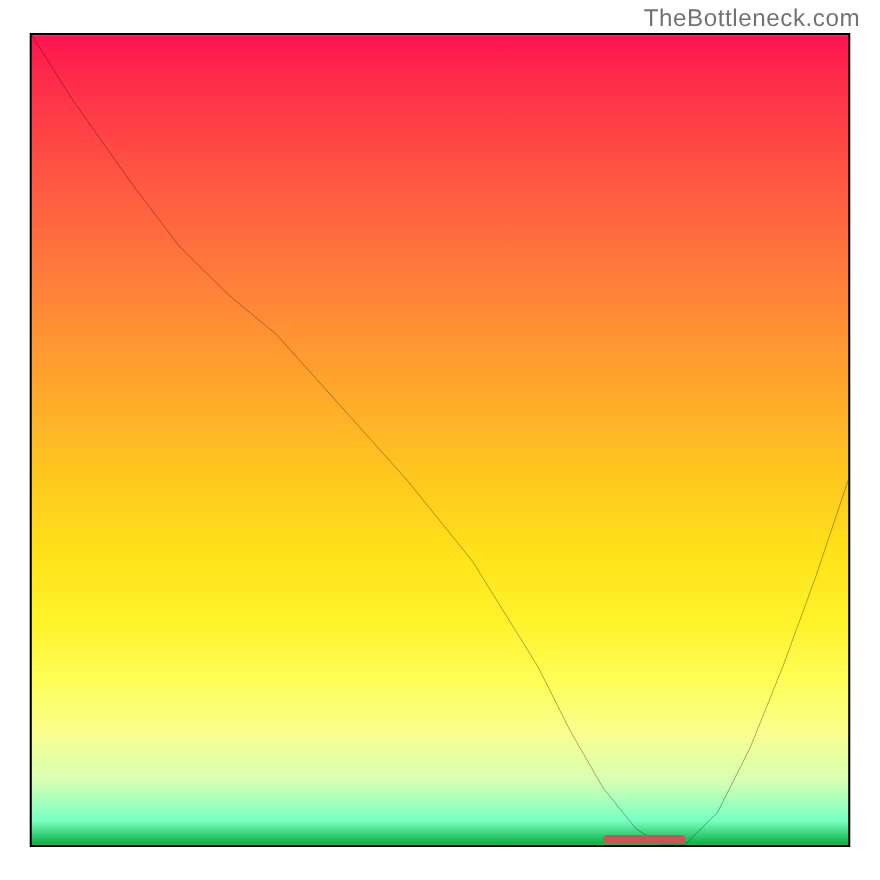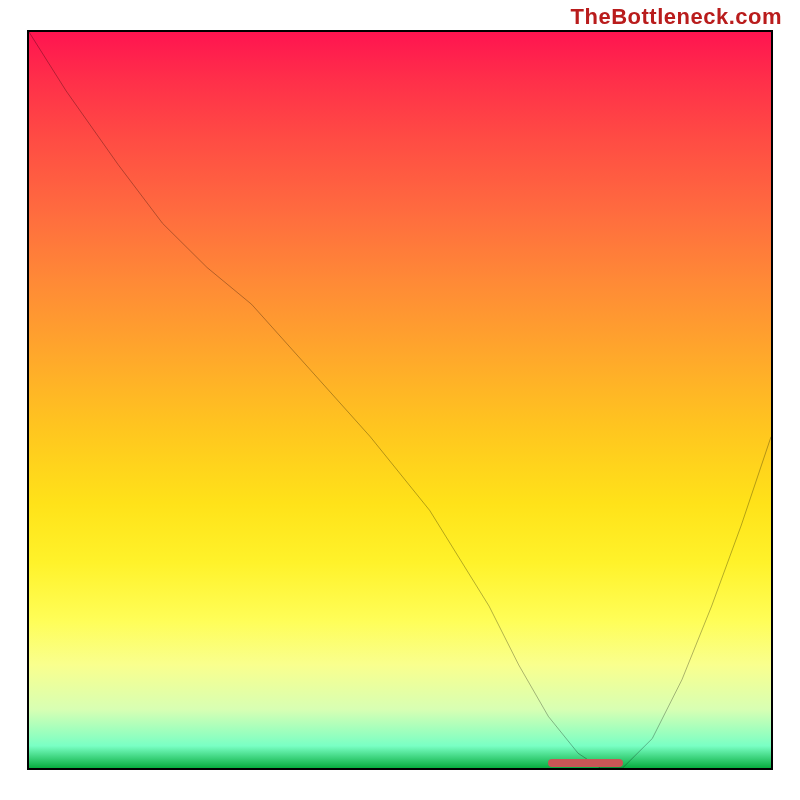--- a/index.html
+++ b/index.html
@@ -15,22 +15,22 @@
     position: relative;
     width: 800px;
     height: 800px;
     background: #fff;
   }
   .watermark {
     position: absolute;
     top: 4px;
     right: 18px;
     font-size: 22px;
-    font-weight: 700;
-    color: #b91c1c;
+    font-weight: 400;
+    color: #737373;
     letter-spacing: 0.5px;
   }
   .plot-wrap {
     position: absolute;
     left: 27px;
     right: 27px;
     top: 30px;
     bottom: 30px;
     border: 2px solid #000;
   }

